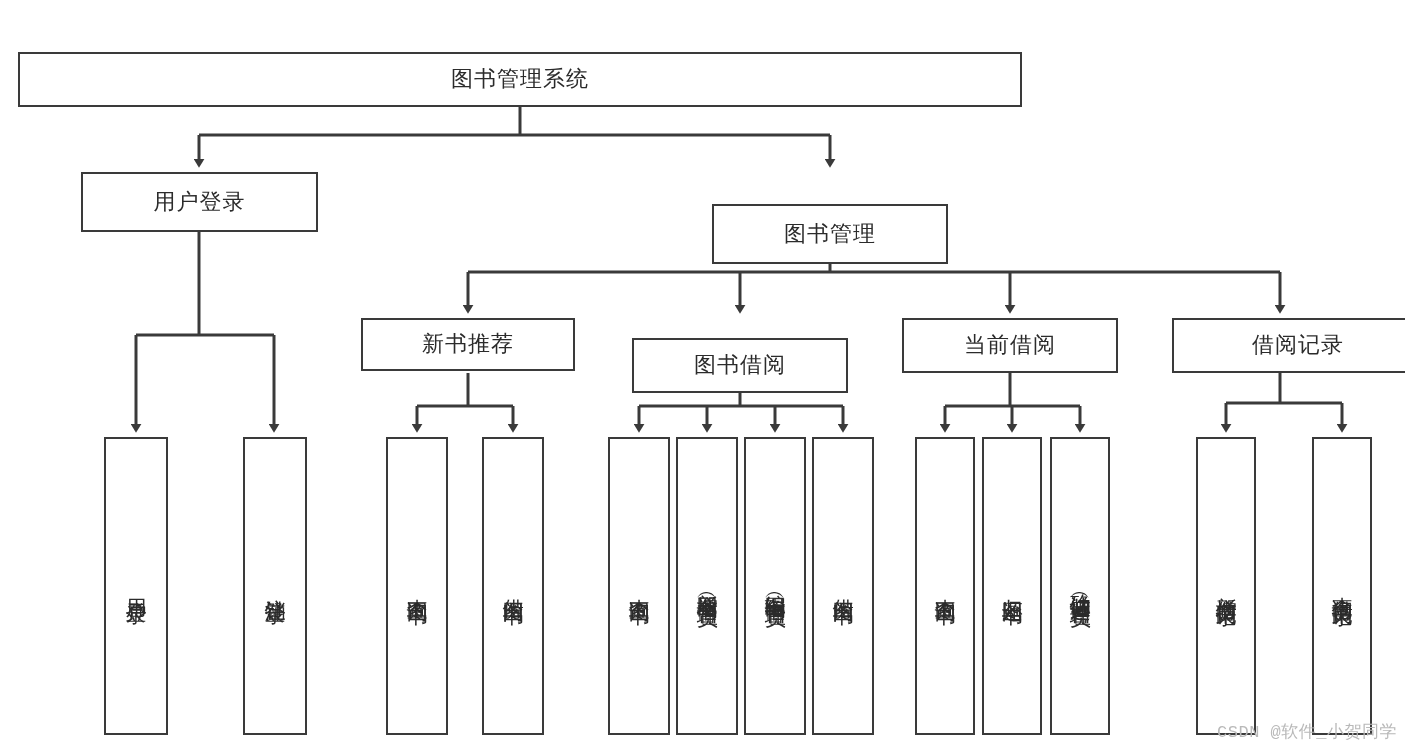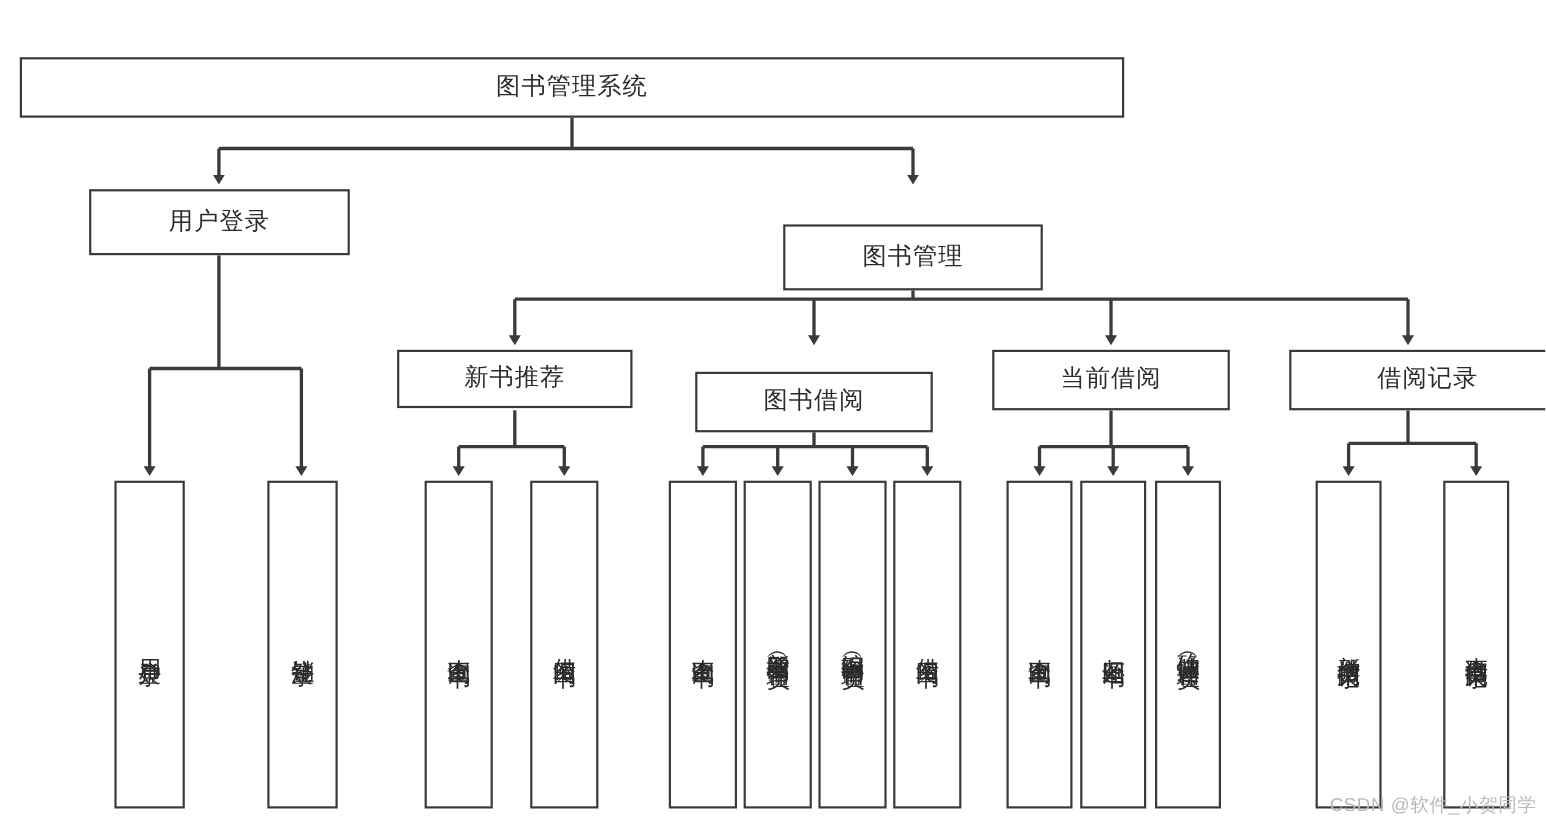--- a/index.html
+++ b/index.html
@@ -63,21 +63,21 @@
     margin-top: 40px;
   }
   .watermark {
     position: absolute;
     right: 8px;
     bottom: 4px;
     font-size: 17px;
     color: #b9b9b9;
     letter-spacing: 0.5px;
     white-space: nowrap;
-    font-family: Liberation Sans, sans-serif;
+    font-family: Liberation Mono, monospace;
   }
 </style>
 </head>
 <body>
 
 <div id="canvas">
 
   <svg class="edges" viewBox="0 0 1405 747">
     <defs>
       <marker id="arrow" markerWidth="10" markerHeight="11" refX="2.2" refY="5.5" orient="auto" markerUnits="userSpaceOnUse">

